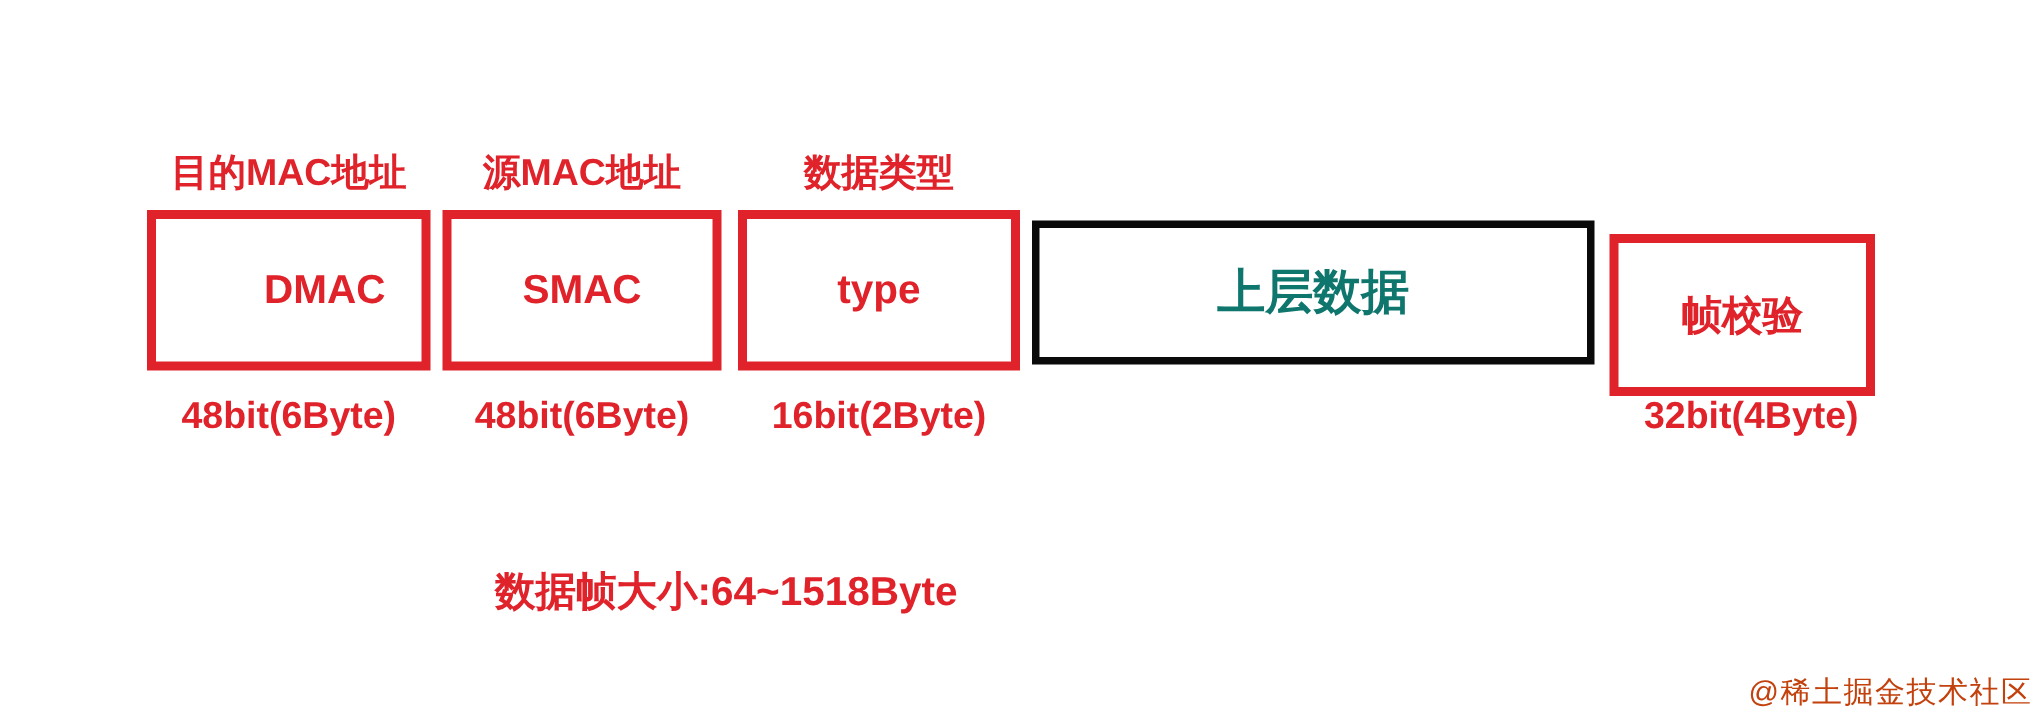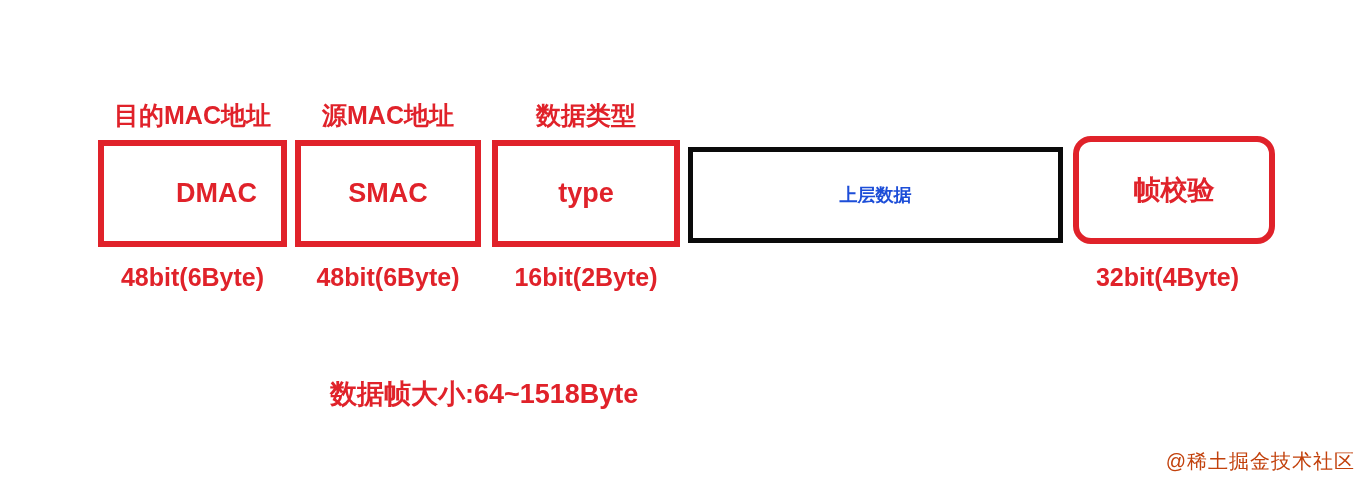--- a/index.html
+++ b/index.html
@@ -32,22 +32,22 @@
     font-weight: bold;
     background: #ffffff;
   }
   .field-box.red {
     border: 6px solid #e0222a;
     color: #e0222a;
     font-size: 27px;
   }
   .field-box.black {
     border: 5px solid #0a0a0a;
-    color: #1d4ed8;
-    font-size: 18px;
+    color: #0f766e;
+    font-size: 32px;
   }
   .size-label {
     position: absolute;
     text-align: center;
     font-weight: bold;
     font-size: 25px;
     color: #e0222a;
     line-height: 30px;
   }
   .frame-size-note {
@@ -89,21 +89,21 @@
   <div class="top-label" style="left:492px; top:100px; width:188px;">数据类型</div>
   <div class="field-box red" style="left:492px; top:140px; width:188px; height:107px;">
     <span>type</span>
   </div>
   <div class="size-label" style="left:492px; top:262px; width:188px;">16bit(2Byte)</div>
 
   <div class="field-box black" style="left:688px; top:147px; width:375px; height:96px;">
     <span>上层数据</span>
   </div>
 
-  <div class="field-box red" style="left:1073px; top:136px; width:202px; height:108px;border-radius:18px;">
+  <div class="field-box red" style="left:1073px; top:156px; width:177px; height:108px;">
     <span>帧校验</span>
   </div>
   <div class="size-label" style="left:1073px; top:262px; width:189px;">32bit(4Byte)</div>
 
   <div class="frame-size-note">数据帧大小:64~1518Byte</div>
 
   <div class="watermark">@稀土掘金技术社区</div>
 
 </div>
 

